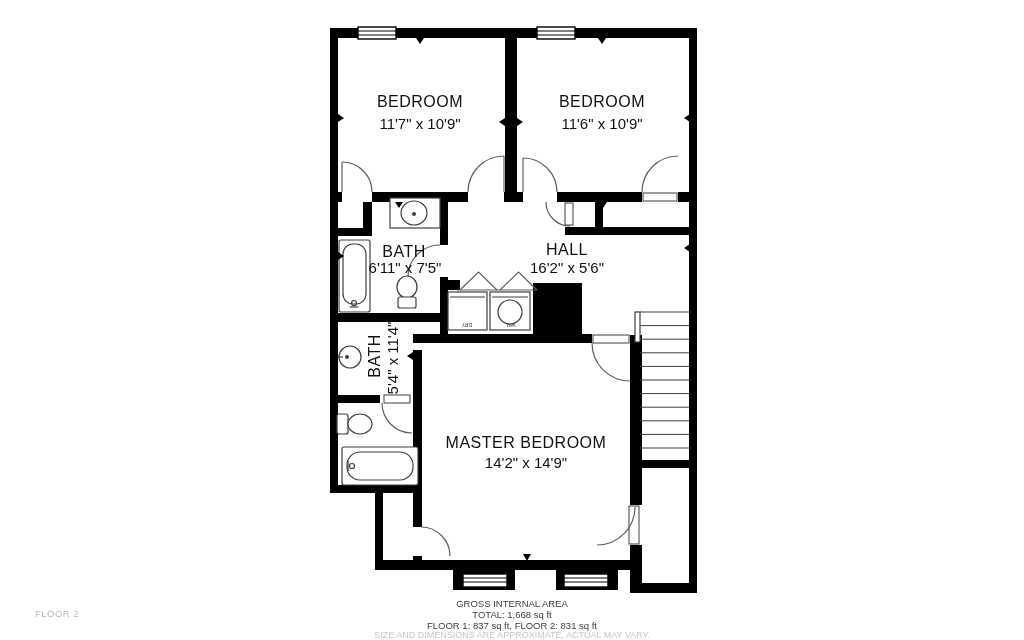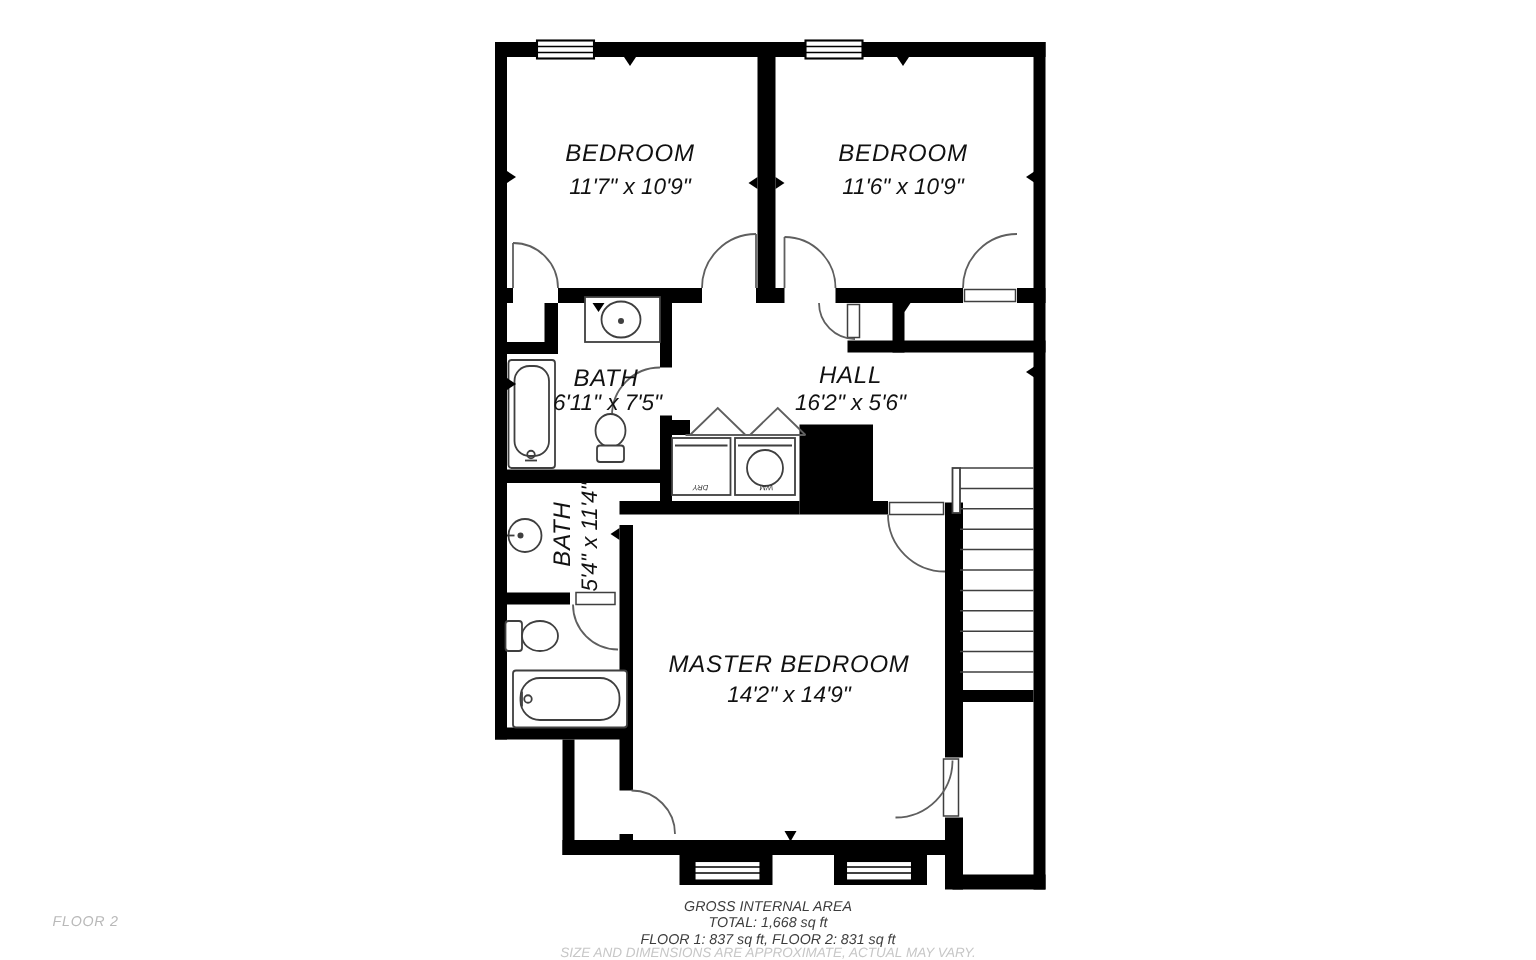--- a/index.html
+++ b/index.html
@@ -1,17 +1,17 @@
 <!DOCTYPE html>
 <html><head>
 <meta charset="utf-8">
 <style>
   html,body{margin:0;padding:0;background:#ffffff;}
   .page{position:relative;width:1024px;height:640px;background:#ffffff;overflow:hidden;
-        font-family:"Liberation Sans", sans-serif;font-style:italic;}
+        font-family:"Liberation Sans", sans-serif;}
   svg{position:absolute;left:0;top:0;}
   svg text{font-family:"Liberation Sans", sans-serif;fill:#111;}
   .room-name{font-size:16px;letter-spacing:0.5px;}
   .room-dims{font-size:15px;}
   .appl-label{font-size:5px;fill:#333;}
   .footer-line{font-size:9.5px;fill:#3d3d3d;}
   .footer-muted{font-size:9px;fill:#c7c7c7;}
   .floor-tag{font-size:9.5px;fill:#b9b9b9;letter-spacing:0.5px;}
   .wall{fill:#000;stroke:none;}
   .fix{fill:none;stroke:#3f3f3f;stroke-width:1.2;}

